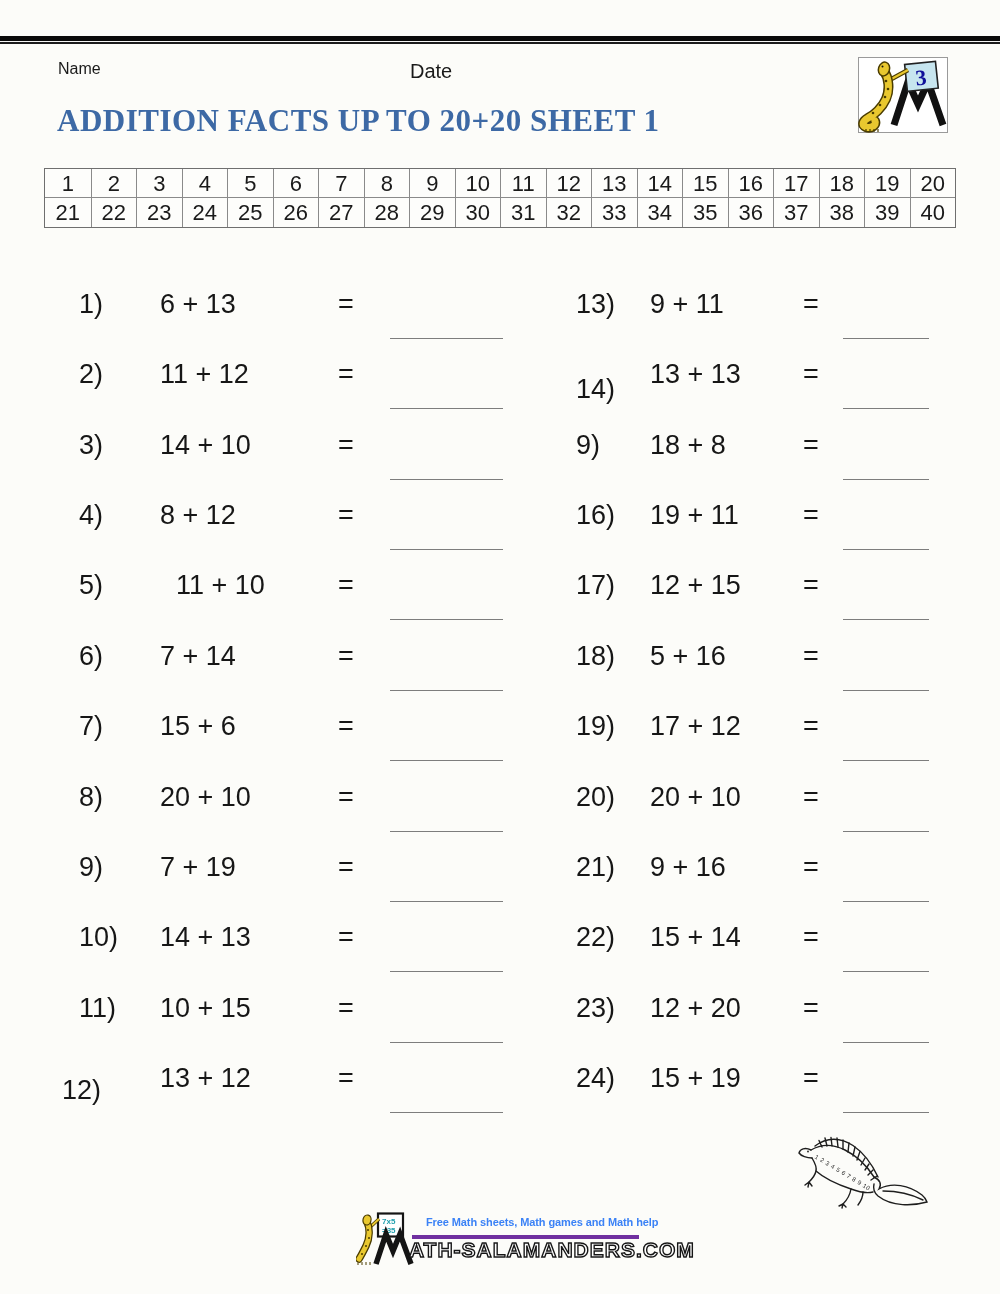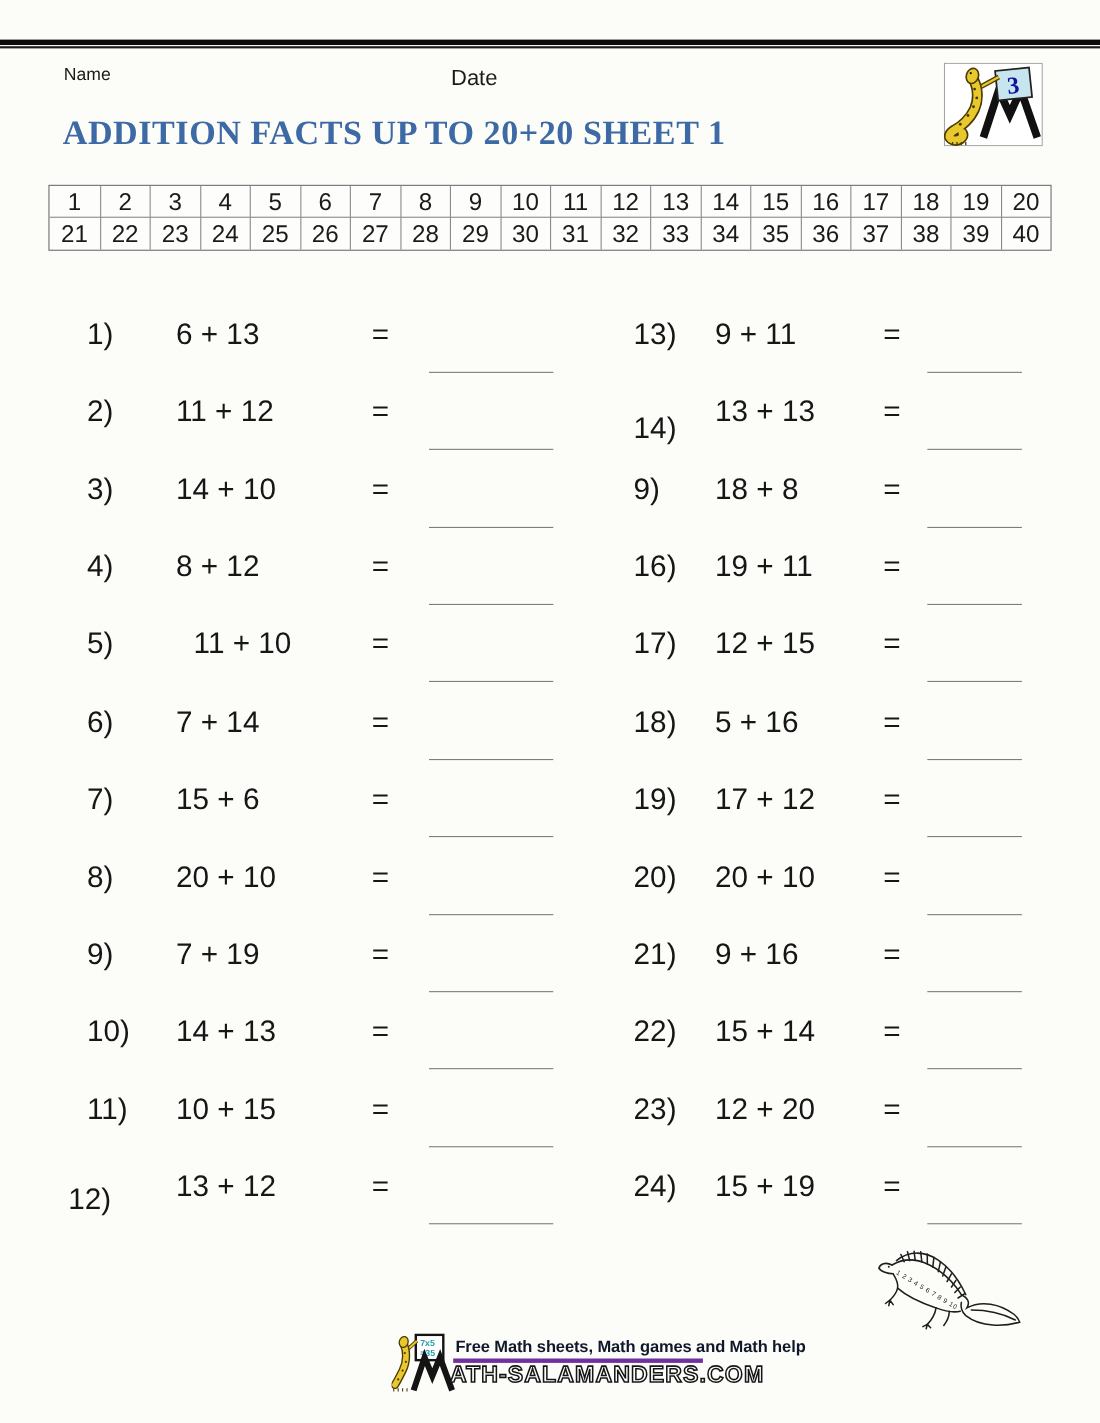--- a/index.html
+++ b/index.html
@@ -35,22 +35,22 @@
   }
   .grid-cell:nth-child(20n+1){border-left:none;}
   .grid-cell.top-row{border-bottom:1px solid #8a8a8a;}
   
   .problems-layer{position:absolute;left:0;top:0;width:1000px;height:1294px;}
   .p-txt{position:absolute;font-size:27px;line-height:30px;white-space:pre;color:#161616;}
   .answer-line{position:absolute;height:1px;background:#7d7d7d;}
   
   .footer-icon{position:absolute;left:356px;top:1212px;}
   .tagline{
-    position:absolute;left:414px;top:1216px;font-size:15px;font-weight:bold;
-    letter-spacing:-0.1px;color:#0f172a;white-space:pre;
+    position:absolute;left:426px;top:1216px;font-size:11px;font-weight:bold;
+    letter-spacing:-0.1px;color:#3b82f6;white-space:pre;
   }
   .purple-rule{position:absolute;left:412px;top:1235px;width:227px;height:4px;background:#7030a0;}
   .site-name{
     position:absolute;left:409px;top:1238px;
     font-size:21px;font-weight:bold;letter-spacing:1px;white-space:pre;
     color:#ffffff;-webkit-text-stroke:1.4px #151515;
   }
   .bottom-salamander{position:absolute;left:795px;top:1120px;}
 </style>
 </head>

